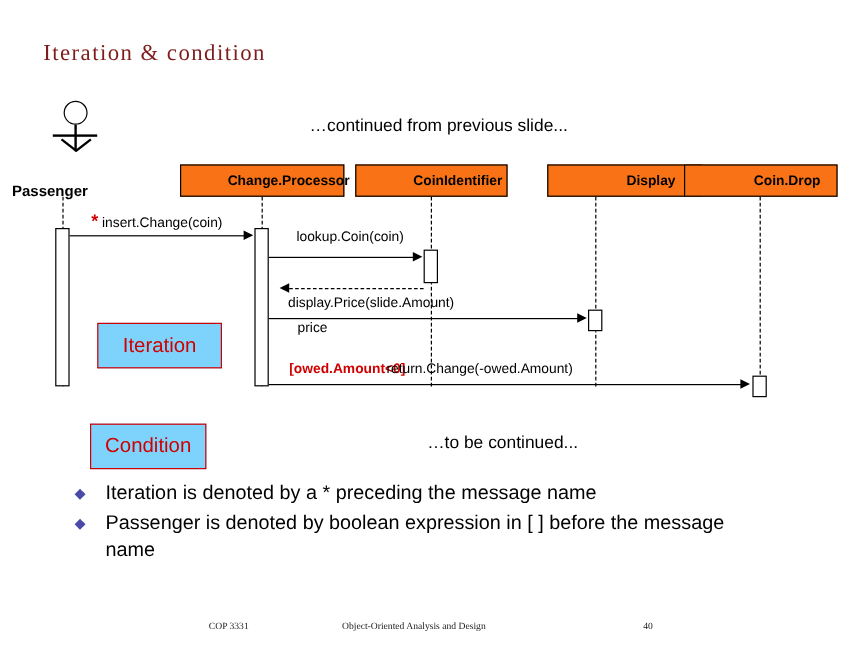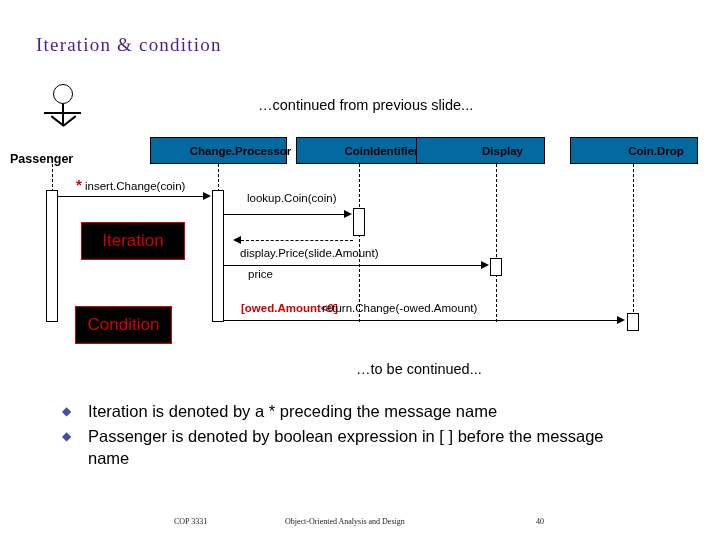--- a/index.html
+++ b/index.html
@@ -21,21 +21,21 @@
     width: 720px;
     height: 540px;
   }
   .title {
     position: absolute;
     left: 36px;
     top: 34px;
     font-family: "Liberation Serif", serif;
     font-size: 19px;
     letter-spacing: 1.2px;
-    color: #4c1d95;
+    color: #7f1d1d;
   }
   .continued-top {
     position: absolute;
     left: 258px;
     top: 97px;
     font-size: 14.5px;
   }
   .continued-bottom {
     position: absolute;
     left: 356px;
@@ -109,21 +109,21 @@
   .lifeline-box {
     position: absolute;
     border: 1px solid #000;
     box-sizing: border-box;
     height: 27px;
     display: flex;
     align-items: center;
     justify-content: center;
     font-size: 11.5px;
     font-weight: bold;
-    background: #0369a1;
+    background: #f97316;
     padding-left: 44px;
   }
   .lifeline-dash {
     position: absolute;
     width: 0;
     border-left: 1px dashed #000;
   }
   
   .activation {
     position: absolute;
@@ -172,26 +172,27 @@
     color: #d00000;
     font-weight: bold;
     white-space: nowrap;
   }
 
   
   .callout {
     position: absolute;
     border: 1.6px solid #d00000;
     color: #d00000;
-    background: #000000;
+    background: #7dd3fc;
     font-size: 17px;
     display: flex;
     align-items: center;
     justify-content: center;
     box-sizing: border-box;
+    margin-top: 47px;
   }
 
   
   .bullets {
     position: absolute;
     left: 60px;
     top: 400px;
     width: 600px;
   }
   .bullet-row {
@@ -239,21 +240,21 @@
     <div class="actor-head"></div>
     <div class="actor-body"></div>
     <div class="actor-arms"></div>
     <div class="actor-leg-l"></div>
     <div class="actor-leg-r"></div>
   </div>
   <div class="actor-label">Passenger</div>
 
   <div class="lifeline-box" style="left:150px; top:137px; width:137px;">Change.Processor</div>
   <div class="lifeline-box" style="left:296px; top:137px; width:127px;">CoinIdentifier</div>
-  <div class="lifeline-box" style="left:416px; top:137px; width:129px;">Display</div>
+  <div class="lifeline-box" style="left:456px; top:137px; width:129px;">Display</div>
   <div class="lifeline-box" style="left:570px; top:137px; width:128px;">Coin.Drop</div>
 
   <div class="lifeline-dash" style="left:52px; top:164px; height:158px;"></div>
   <div class="lifeline-dash" style="left:218px; top:164px; height:158px;"></div>
   <div class="lifeline-dash" style="left:359px; top:164px; height:158px;"></div>
   <div class="lifeline-dash" style="left:496px; top:164px; height:158px;"></div>
   <div class="lifeline-dash" style="left:633px; top:164px; height:158px;"></div>
 
   <div class="activation" style="left:46px; top:190px; width:12px; height:132px;"></div>
   <div class="activation" style="left:212px; top:190px; width:12px; height:132px;"></div>

